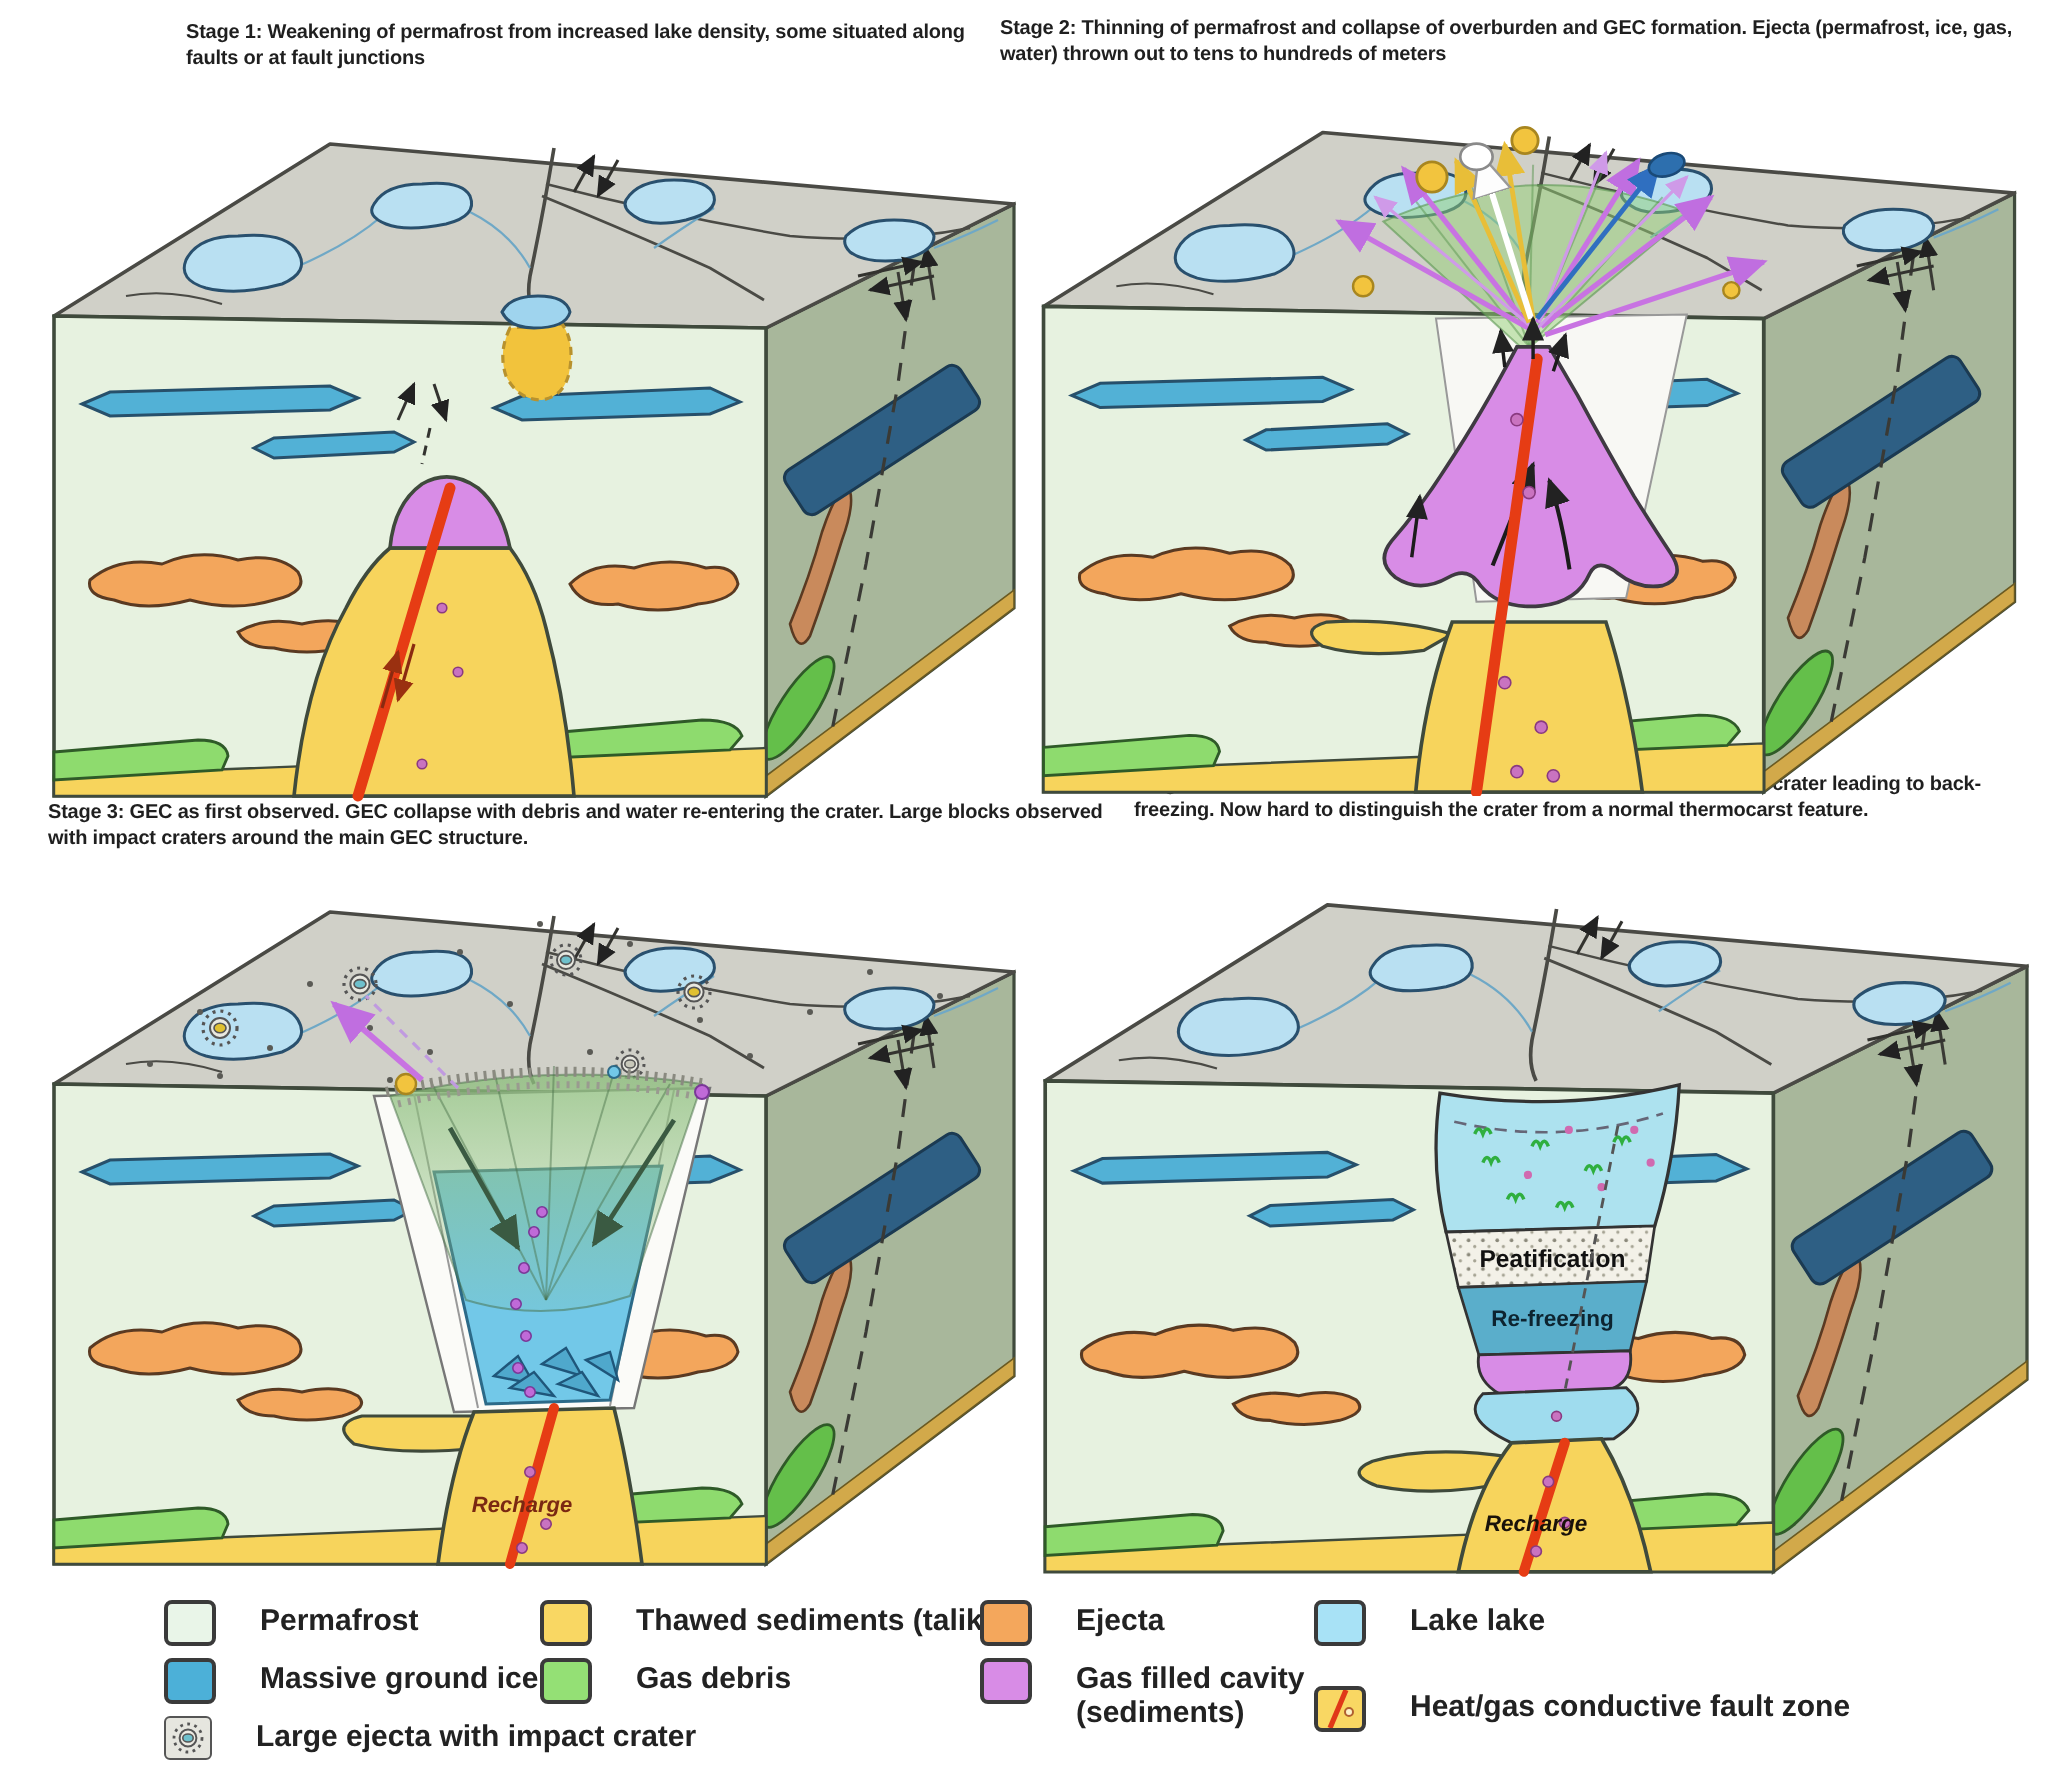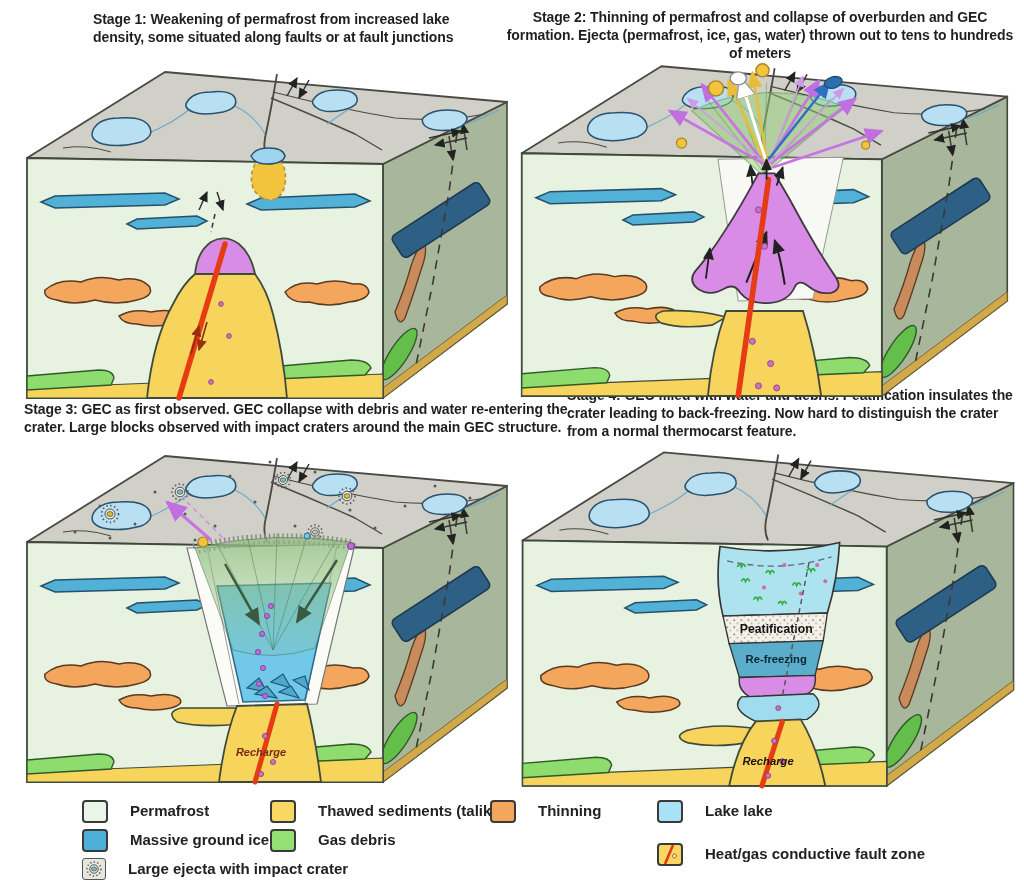--- a/index.html
+++ b/index.html
@@ -1,20 +1,20 @@
 <!DOCTYPE html>
 <html><head>
 <meta charset="utf-8">
 <style>
   html,body{margin:0;padding:0;background:#ffffff;}
   .canvas{position:relative;width:1024px;height:887px;background:#ffffff;overflow:hidden;
           font-family:"Liberation Sans",sans-serif;color:#1c1c1c;}
-  .stage-title{position:absolute;font-weight:bold;font-size:14px;line-height:1.3;letter-spacing:-0.1px;color:#1f1f1f;}
+  .stage-title{position:absolute;font-weight:bold;font-size:10px;line-height:1.3;letter-spacing:-0.1px;color:#1f1f1f;}
   #t1{left:93px;top:10px;width:408px;}
-  #t2{left:500px;top:8px;width:520px;text-align:center;}
+  #t2{left:500px;top:8px;width:520px;}
   #t3{left:24px;top:400px;width:548px;}
   #t4{left:567px;top:386px;width:460px;}
   .panel{position:absolute;}
   #p1{left:15px;top:52px;}
   #p2{left:505px;top:46px;}
   #p3{left:15px;top:432px;}
   #p4{left:510px;top:432px;}
   svg text{font-family:"Liberation Sans",sans-serif;}
   .legend{position:absolute;left:82px;top:800px;width:900px;height:85px;}
   .legend-item{position:absolute;display:flex;align-items:flex-start;gap:22px;}
@@ -410,21 +410,25 @@
       <div class="swatch" style="background-color: rgb(249, 215, 99);"></div>
       <span class="legend-label">Thawed sediments (talik)</span>
     </div>
     <div class="legend-item" style="left:188px;top:29px">
       <div class="swatch" style="background-color: rgb(148, 224, 117);"></div>
       <span class="legend-label">Gas debris</span>
     </div>
 
     <div class="legend-item" style="left:408px;top:0">
       <div class="swatch" style="background-color: rgb(244, 167, 92);"></div>
-      <span class="legend-label">Thinning</span>
+      <span class="legend-label">Ejecta</span>
+    </div>
+    <div class="legend-item" style="left:408px;top:29px">
+      <div class="swatch" style="background-color: rgb(216, 140, 230);"></div>
+      <span class="legend-label wrap-narrow">Gas filled cavity (sediments)</span>
     </div>
 
     <div class="legend-item" style="left:575px;top:0">
       <div class="swatch" style="background-color: rgb(168, 226, 246);"></div>
       <span class="legend-label">Lake lake</span>
     </div>
     <div class="legend-item" style="left:575px;top:43px">
       <div class="swatch" style="padding: 0px; position: relative; overflow: hidden; background-color: rgb(249, 215, 99);">
         <svg width="22" height="19" viewBox="0 0 22 19" style="position:absolute;left:0;top:0">
           <line x1="6" y1="19" x2="14" y2="0" stroke-width="2.6" stroke="#e03818"></line>

